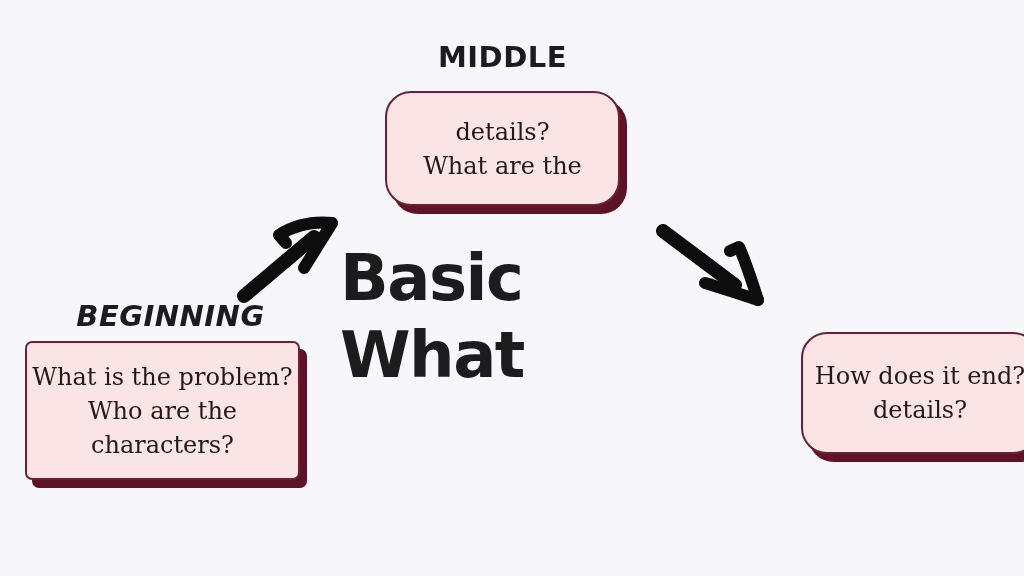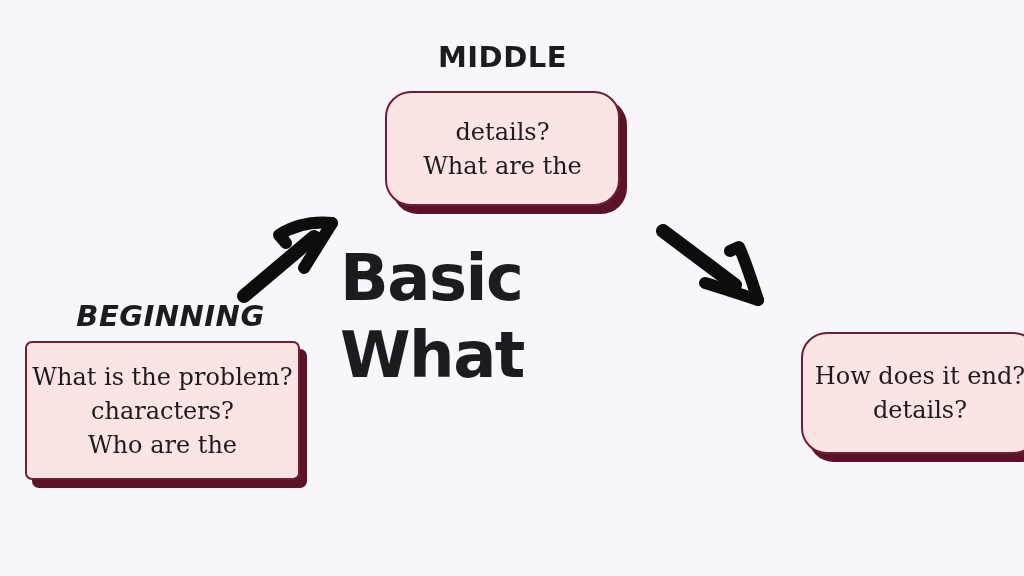--- a/index.html
+++ b/index.html
@@ -91,22 +91,22 @@
 
   <div class="box box-middle">
     <span class="line">details?</span>
     <span class="line">What are the</span>
   </div>
 
   <div class="node-label label-beginning">BEGINNING</div>
 
   <div class="box box-beginning">
     <span class="line">What is the problem?</span>
+    <span class="line">Who are the</span>
     <span class="line">characters?</span>
-    <span class="line">Who are the</span>
   </div>
 
 
   <div class="box box-end">
     <span class="line">How does it end?</span>
     <span class="line">details?</span>
   </div>
 
   <div class="main-title">
     <span>Basic</span>

